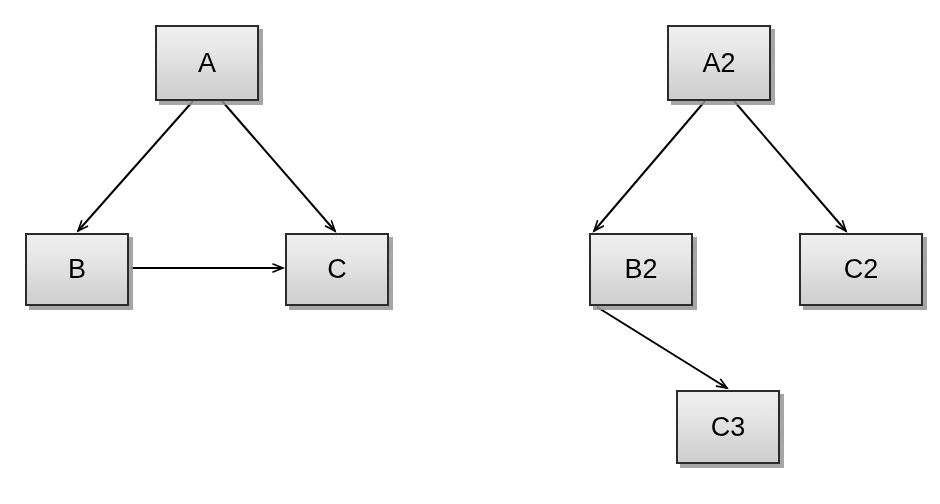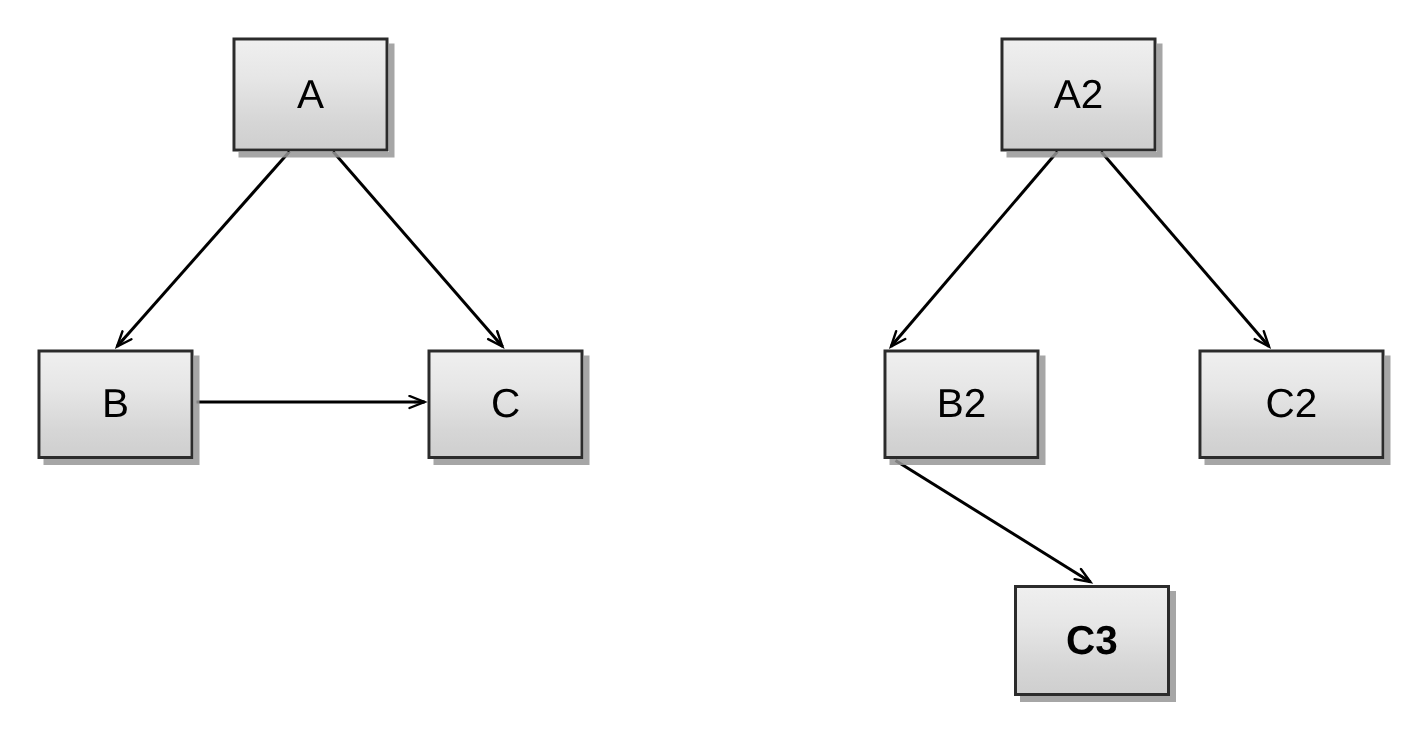--- a/index.html
+++ b/index.html
@@ -81,18 +81,18 @@
       </div>
       <div class="node" style="left: 667px; top: 25px; width: 104px; height: 76px;">
         <span class="node-label">A2</span>
       </div>
       <div class="node" style="left: 541px; top: 233px; width: 104px; height: 73px; margin-left: 48px;">
         <span class="node-label">B2</span>
       </div>
       <div class="node" style="left: 799px; top: 233px; width: 124px; height: 73px;">
         <span class="node-label">C2</span>
       </div>
-      <div class="node" style="left: 676px; top: 390px; width: 104px; height: 74px; font-weight: bold;">
+      <div class="node" style="left: 676px; top: 390px; width: 104px; height: 74px;">
         <span class="node-label">C3</span>
       </div>
     </div>
 
 </div>
 
 </body></html>

